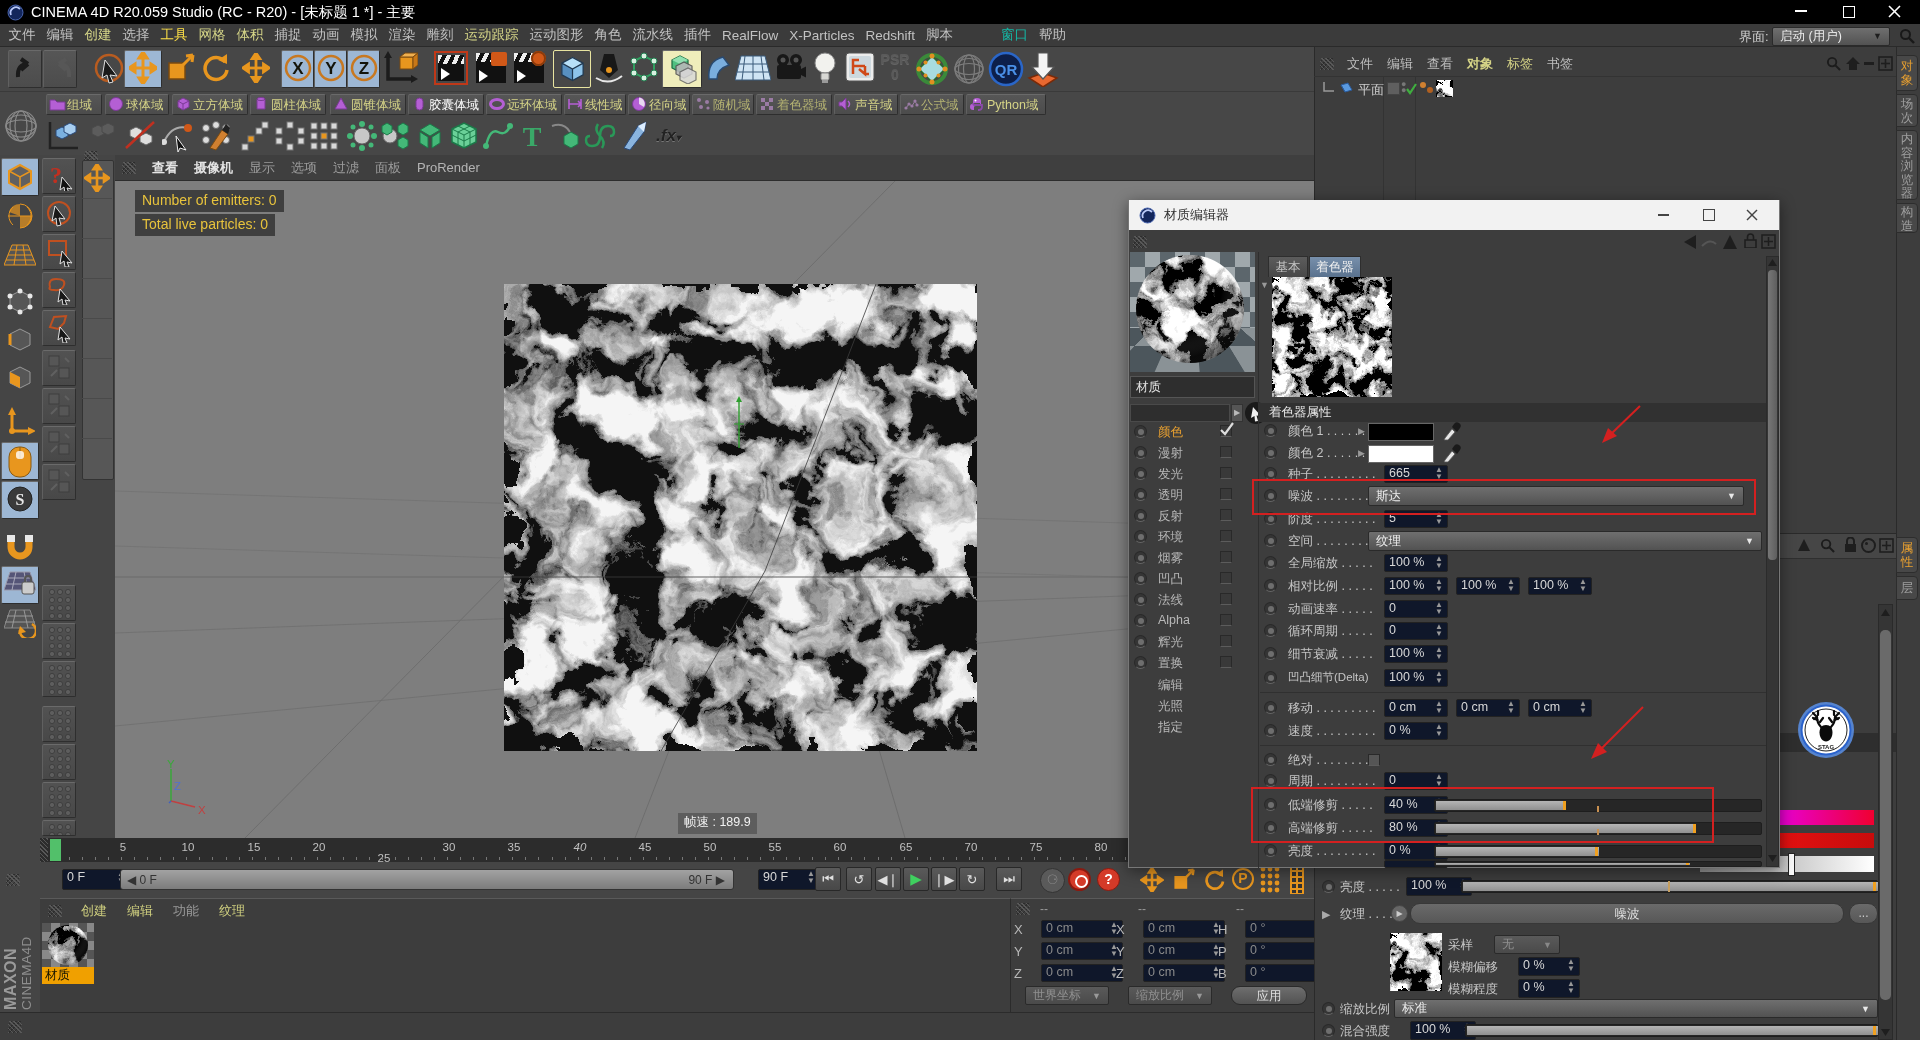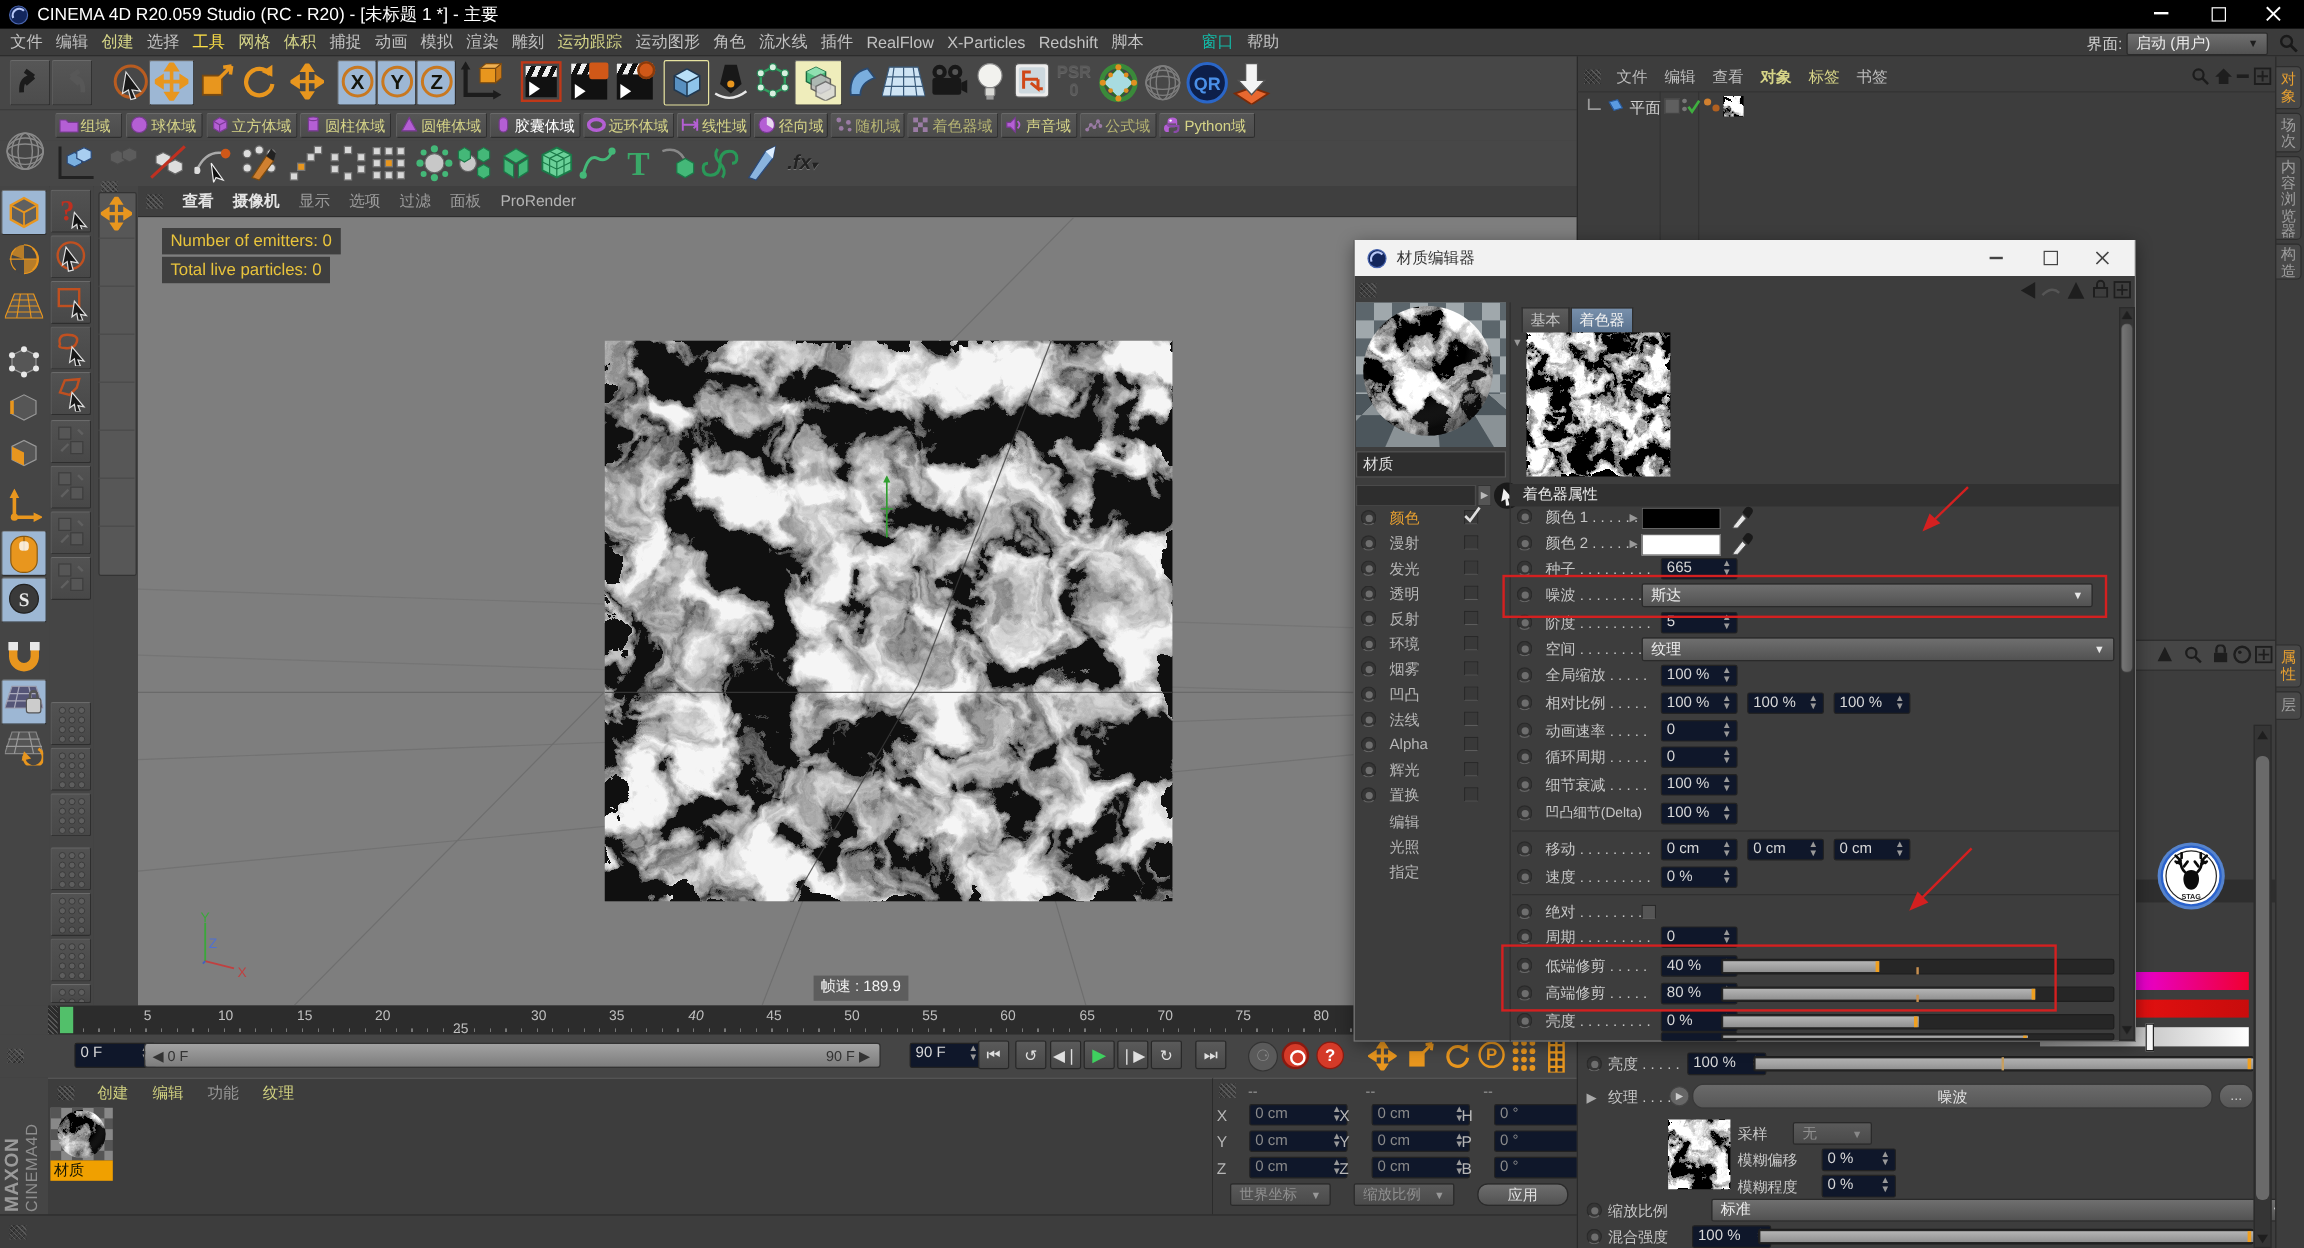--- a/index.html
+++ b/index.html
@@ -1061,21 +1061,21 @@
     <rect width="52" height="58" fill="#888" filter="url(#noiseSmall)"></rect>
   </svg>
 <div class="lbl" style="left:1448px;top:937px;color:#c6c6c6;">采样</div>
 <div class="drop dis" style="left:1494px;top:935px;width:66px;height:19px;font-size:12px;">无<span class="arr" style="color:#888;">▼</span></div>
 <div class="lbl" style="left:1448px;top:959px;color:#c6c6c6;">模糊偏移</div>
 <div class="field" style="left:1502px;top:957px;width:62px;height:19px;">0 %<span class="stp">▲<br>▼</span></div>
 <div class="lbl" style="left:1448px;top:981px;color:#c6c6c6;">模糊程度</div>
 <div class="field" style="left:1502px;top:979px;width:62px;height:19px;">0 %<span class="stp">▲<br>▼</span></div>
 <div class="radio" style="left:1322px;top:1002px;"></div>
 <div class="lbl" style="left:1340px;top:1001px;color:#c6c6c6;">缩放比例</div>
-<div class="drop" style="left:1394px;top:999px;width:484px;height:19px;margin-left:32px;">标准<span class="arr">▼</span></div>
+<div class="drop" style="left:1394px;top:999px;width:484px;height:19px;">标准<span class="arr">▼</span></div>
 <div class="radio" style="left:1322px;top:1024px;"></div>
 <div class="lbl" style="left:1340px;top:1023px;color:#c6c6c6;">混合强度</div>
 <div class="field" style="left:1394px;top:1021px;width:66px;height:19px;">100 %<span class="stp">▲<br>▼</span></div>
 <div class="slider" style="left:1465px;top:1024px;width:413px;height:13px;">
     <div class="fill" style="width:411px;"></div>
     <div class="tick" style="left:407px;"></div>
   </div>
 <div class="abs" style="left:1896px;top:47px;width:24px;height:993px;background:#3d3d3d;border-left:1px solid #2a2a2a;"></div>
 <div class="vtab" style="top:55px;height:36px;color:#e8a030;line-height:13.5px;padding-top:4px;">对<br>象</div>
 <div class="vtab" style="top:94px;height:33px;color:#9f9f9f;line-height:13.5px;padding-top:3px;">场<br>次</div>

